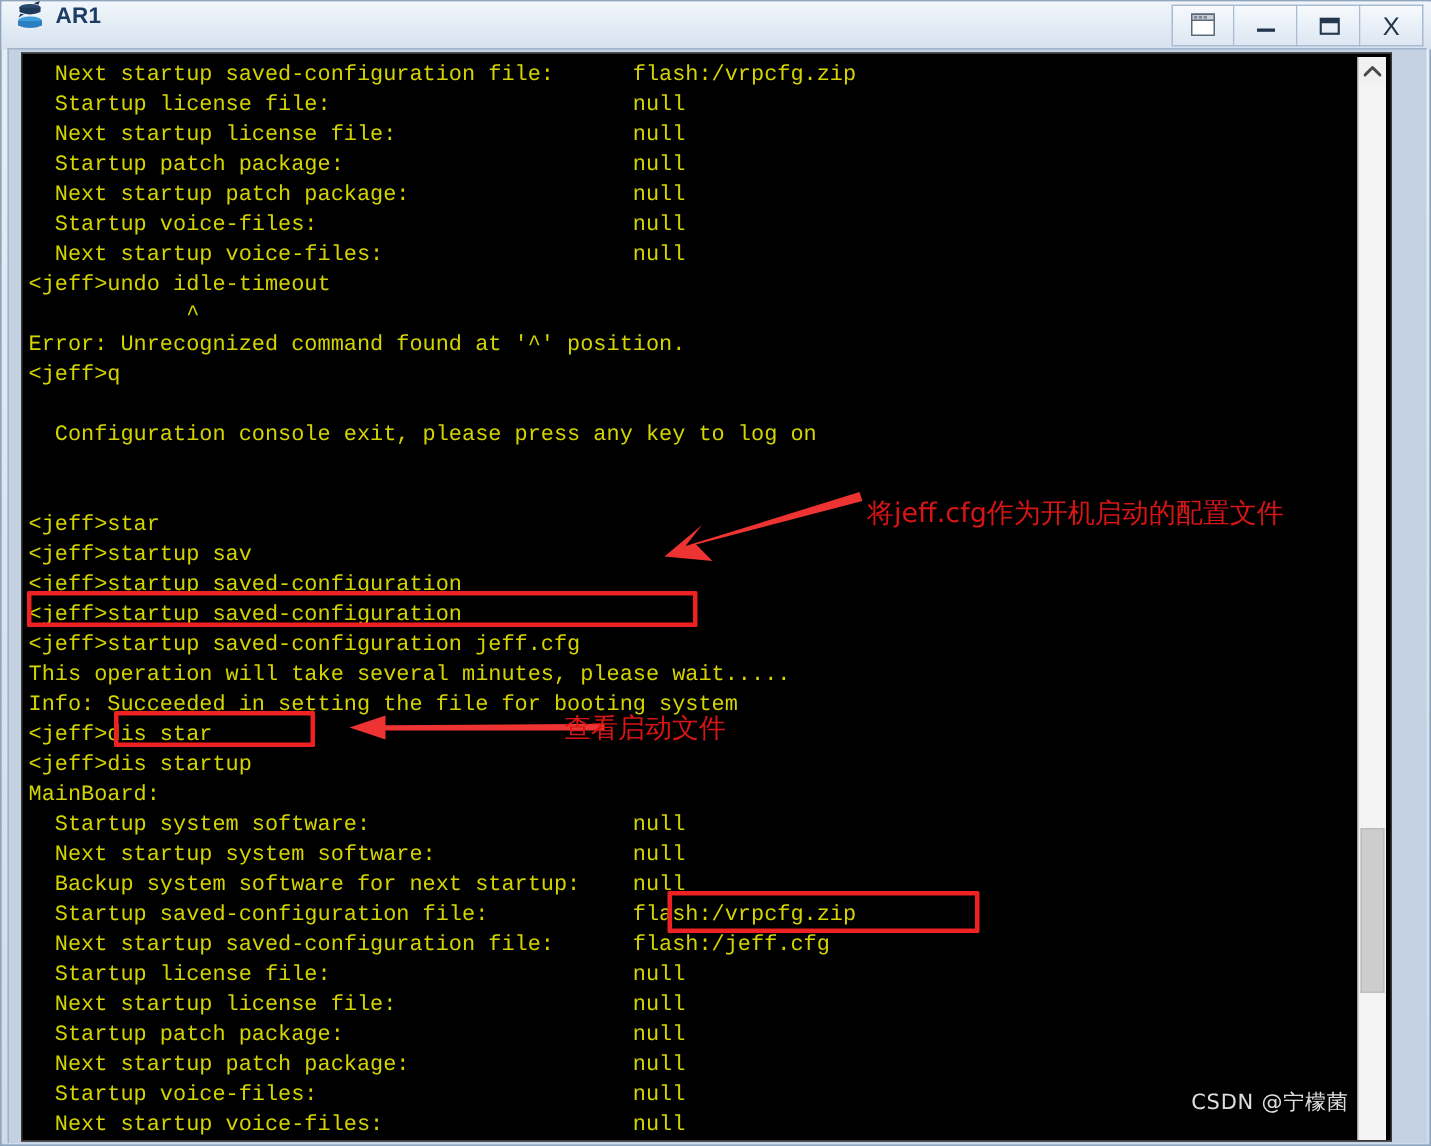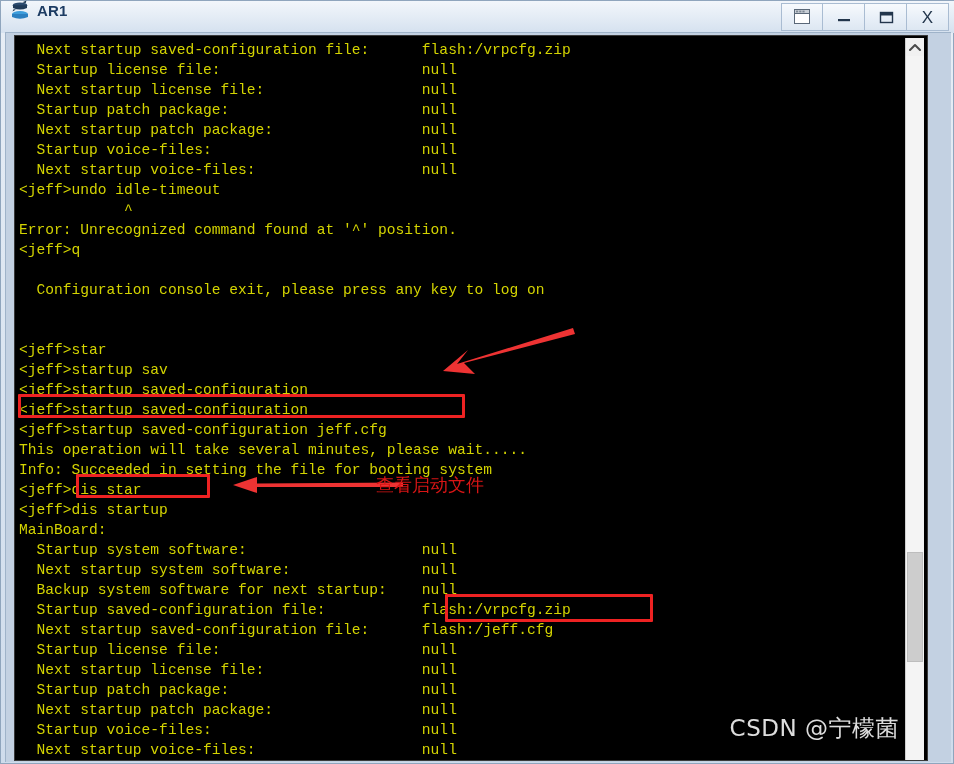--- a/index.html
+++ b/index.html
@@ -124,21 +124,21 @@
     width: 16px; height: 110px;
     background: #cdcdcd;
     border: 1px solid #bdbdbd;
   }
 
   
   #watermark {
     position: absolute; right: 28px; bottom: 16px;
     color: #f0f0f0; opacity: 0.92;
     font-family: "DejaVu Sans", "Liberation Sans", sans-serif;
-    font-size: 23px; white-space: nowrap;
+    font-size: 14px; white-space: nowrap;
     letter-spacing: 0.5px;
   }
 </style>
 </head>
 <body>
 
 <div id="window">
 
   <div id="titlebar">
 
@@ -202,20 +202,21 @@
         <div class="redbox" style="left:430px; top:558px; width:208px; height:28px;"></div>
 
         <svg style="position:absolute; left:408px; top:288px; width:160px; height:60px; overflow:visible;" viewBox="0 0 160 60" xmlns="http://www.w3.org/2000/svg">
           <path d="M150 4 L34 40 L45 26 L20 47 L52 50 L41 39 L152 10 Z" fill="#ee3333"></path>
         </svg>
 
         <svg style="position:absolute; left:212px; top:438px; width:176px; height:22px; overflow:visible;" viewBox="0 0 176 22" xmlns="http://www.w3.org/2000/svg">
           <path d="M176 8.5 L30 9.5 L30 3 L6 11 L30 19 L30 13 L176 13 Z" fill="#ee3333"></path>
         </svg>
 
+        <div class="anno-text" style="left:563px; top:294px;">将jeff.cfg作为开机启动的配置文件</div>
 
         <div class="anno-text" style="left:361px; top:437px;">查看启动文件</div>
 
       </div>
 
       <div id="scrollbar">
         <div id="sb-up">
           <svg width="12" height="9" viewBox="0 0 12 9" xmlns="http://www.w3.org/2000/svg">
             <path d="M1 7 L6 2 L11 7" fill="none" stroke="#4a4a4a" stroke-width="2" stroke-linecap="round" stroke-linejoin="round"></path>
           </svg>

